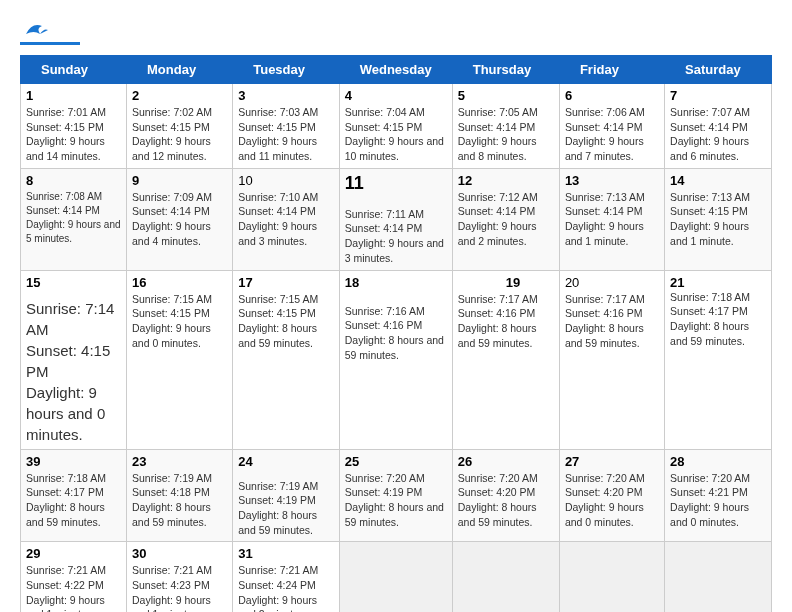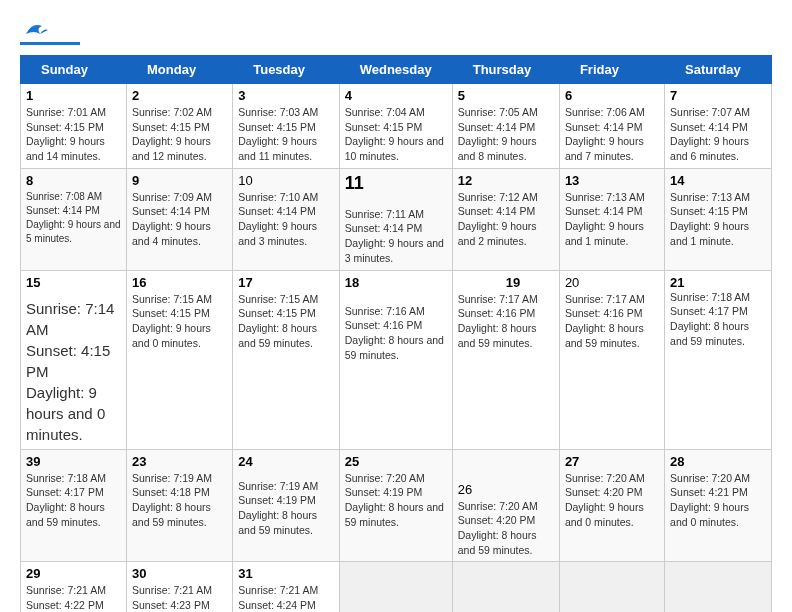--- a/index.html
+++ b/index.html
@@ -309,21 +309,21 @@
       </td>
         <td>
         <span style="font-weight:bold;font-size:13px;display:block;margin-bottom:2px;">25</span>
         <span style="color:#333;font-size:10.5px;line-height:1.4;">
           Sunrise: 7:20 AM<br>
           Sunset: 4:19 PM<br>
           Daylight: 8 hours and 59 minutes.
         </span>
       </td>
         <td>
-        <span style="font-weight:normal;font-size:13px;display:block;margin-bottom:2px;margin-top:28px;">26</span>
+        <span style="font-weight:bold;font-size:13px;display:block;margin-bottom:2px;">26</span>
         <span style="color:#333;font-size:10.5px;line-height:1.4;">
           Sunrise: 7:20 AM<br>
           Sunset: 4:20 PM<br>
           Daylight: 8 hours and 59 minutes.
         </span>
       </td>
         <td>
         <span style="font-weight:bold;font-size:13px;display:block;margin-bottom:2px;">27</span>
         <span style="color:#333;font-size:10.5px;line-height:1.4;">
           Sunrise: 7:20 AM<br>

